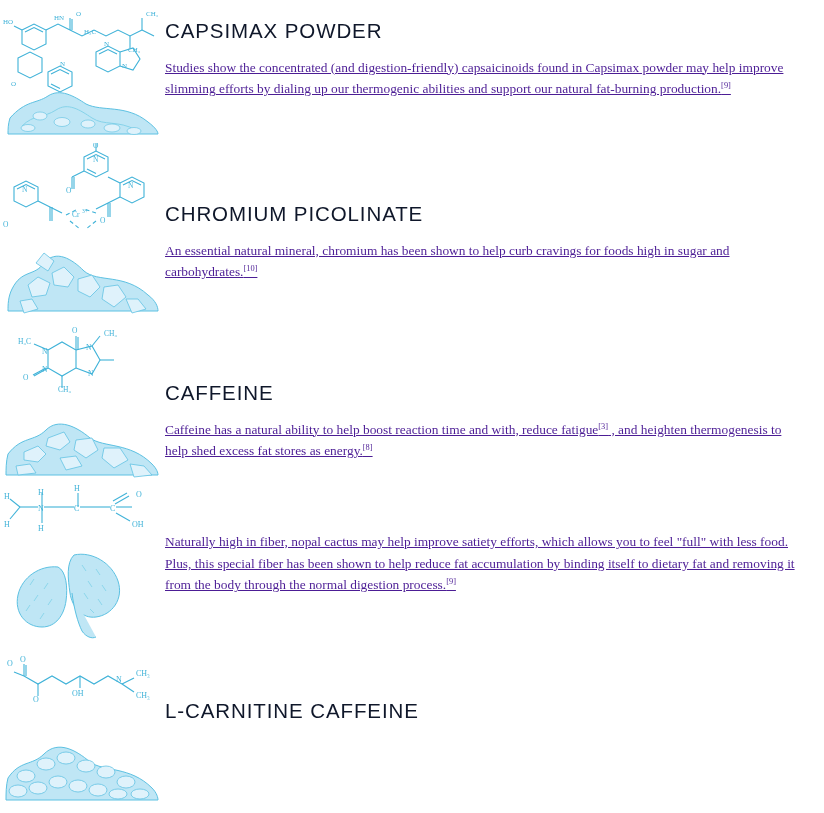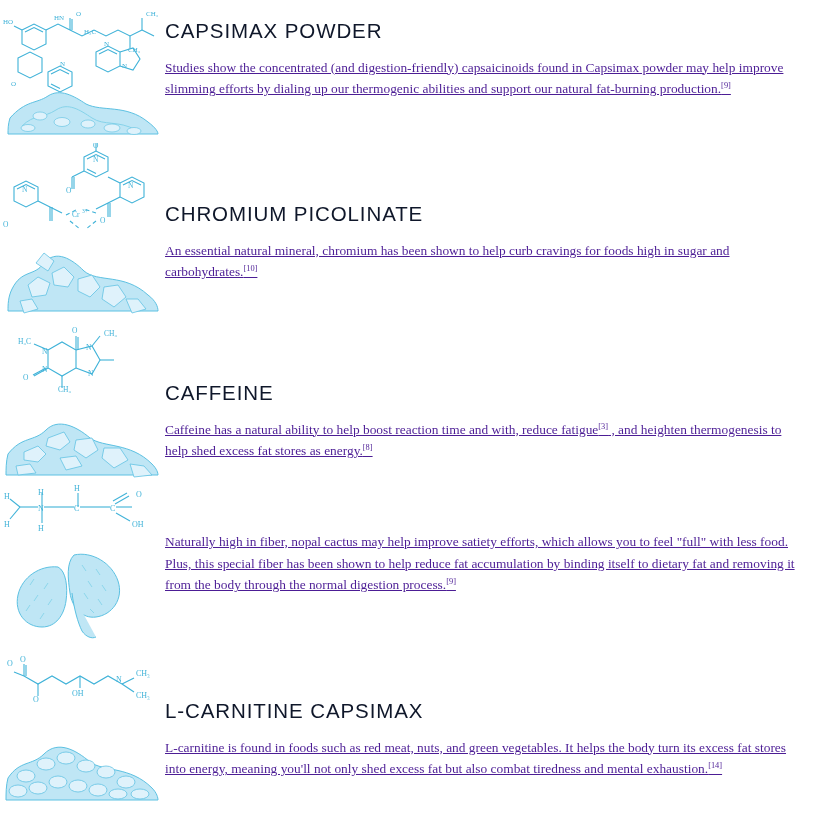--- a/index.html
+++ b/index.html
@@ -340,18 +340,17 @@
             <ellipse cx="58" cy="130" rx="9" ry="6"></ellipse>
             <ellipse cx="78" cy="134" rx="9" ry="6"></ellipse>
             <ellipse cx="98" cy="138" rx="9" ry="6"></ellipse>
             <ellipse cx="118" cy="142" rx="9" ry="5"></ellipse>
             <ellipse cx="140" cy="142" rx="9" ry="5"></ellipse>
           </g>
         </g>
       </svg>
     </div>
     <div class="text-col">
-      <h2 class="ing-title">L-CARNITINE CAPSIMAX</h2>
-      <p class="ing-body"><span>L-carnitine is found in foods such as red meat, nuts, and green vegetables. It helps the body turn its excess fat stores into energy, meaning you'll not only shed excess fat but also combat tiredness and mental exhaustion.</span><sup>[14]</sup></p>
+      <h2 class="ing-title">L-CARNITINE CAFFEINE</h2>
     </div>
   </section>
 
 </div>
 
 </body></html>

